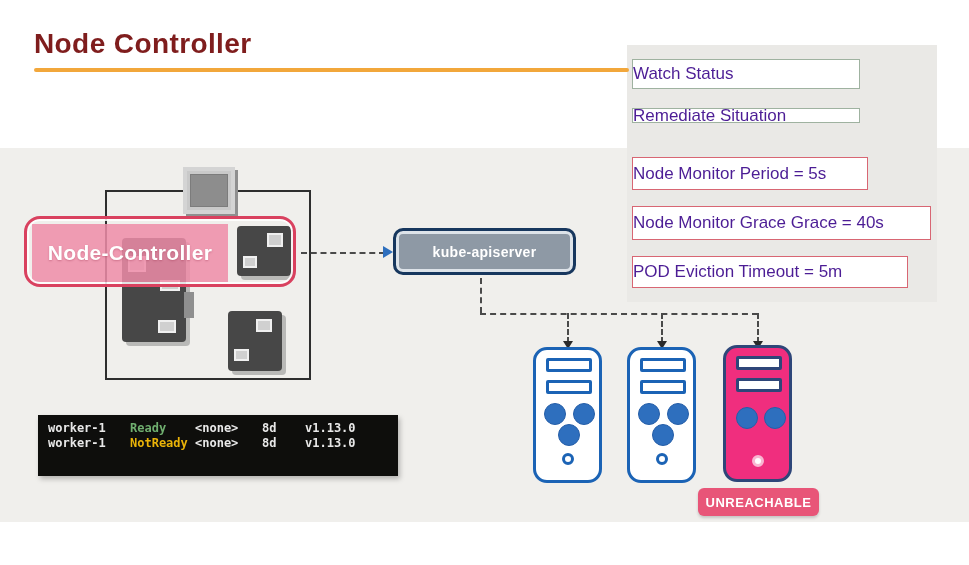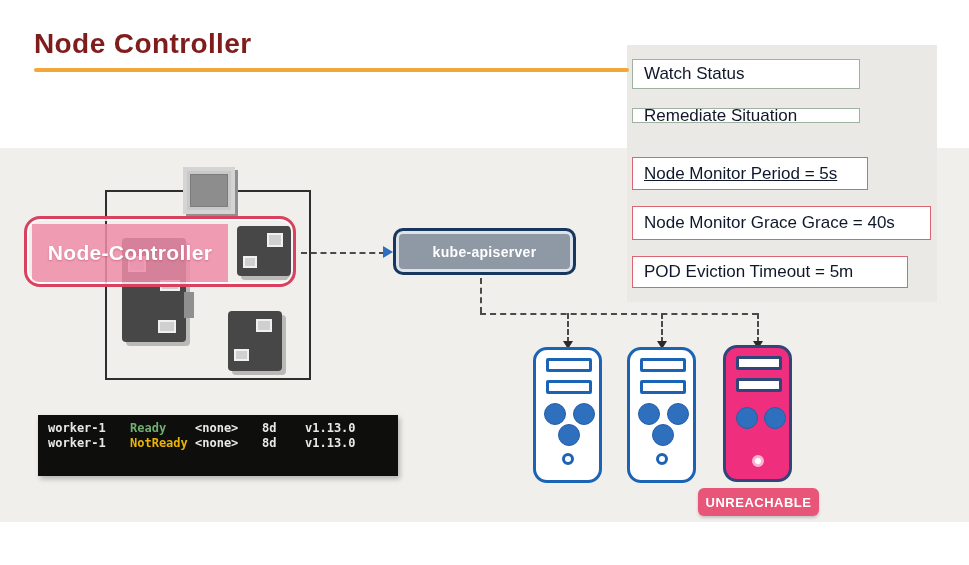--- a/index.html
+++ b/index.html
@@ -12,27 +12,27 @@
 
   
   .band   { left:0; top:148px; width:969px; height:374px; background:#f0efec; }
   .rpanel { left:627px; top:45px; width:310px; height:257px; background:#eae9e6; }
 
   
   .title { left:34px; top:28px; font-size:28px; font-weight:bold; color:#7f1d1d; letter-spacing:.4px; }
   .title-underline { left:34px; top:68px; width:595px; height:4px; background:#f2a73b; border-radius:3px; }
 
   
-  .rp-box { background:#fff; display:flex; align-items:center; padding-left:11px;
-            font-size:17px; color:#0f172a; white-space:nowrap; }
+  .rp-box { background:#fff; display:flex; align-items:center; 
+            font-size:17px; color:#4c1d95; white-space:nowrap; }
   .rp-green { border:1px solid #9fb2a0; }
   .rp-red   { border:1px solid #d86673; }
   .rp1 { left:632px; top:59px;  width:228px; height:30px; }
   .rp2 { left:632px; top:108px; width:228px; height:15px; }
-  .rp3 { left:632px; top:157px; width:236px; height:33px;text-decoration:underline; }
+  .rp3 { left:632px; top:157px; width:236px; height:33px; }
   .rp4 { left:632px; top:206px; width:299px; height:34px; }
   .rp5 { left:632px; top:256px; width:276px; height:32px; }
 
   
   .cm-box { left:105px; top:190px; width:206px; height:190px; border:2px solid #2e2e2e; }
   .monitor { left:183px; top:167px; width:52px; height:47px; background:#c9c9c9;
              border:4px solid #d4d4d4; box-shadow:3px 3px 0 #8f8f8f; }
   .monitor-screen { position:absolute; inset:3px; background:#8d8d8d; border:1px solid #7c7c7c; }
   .icon-dark { background:#474747; border-radius:4px; box-shadow:4px 4px 0 rgba(140,140,140,.55); }
   .chip { position:absolute; background:#d0d0d0; border:2px solid #f0f0f0; }

